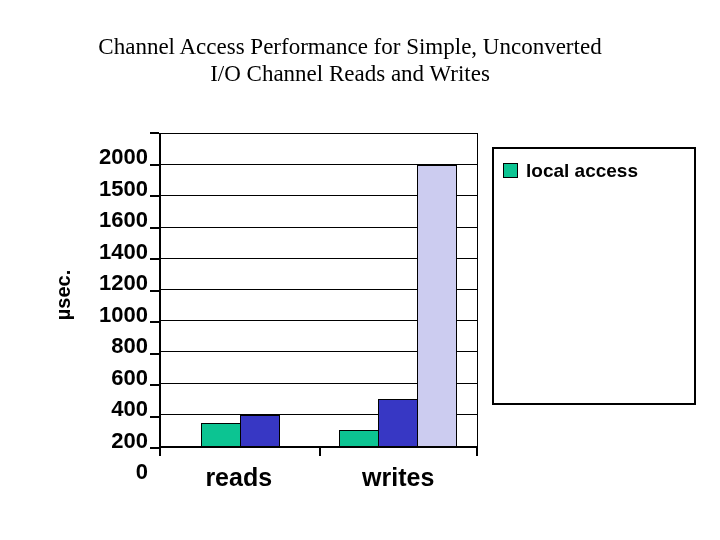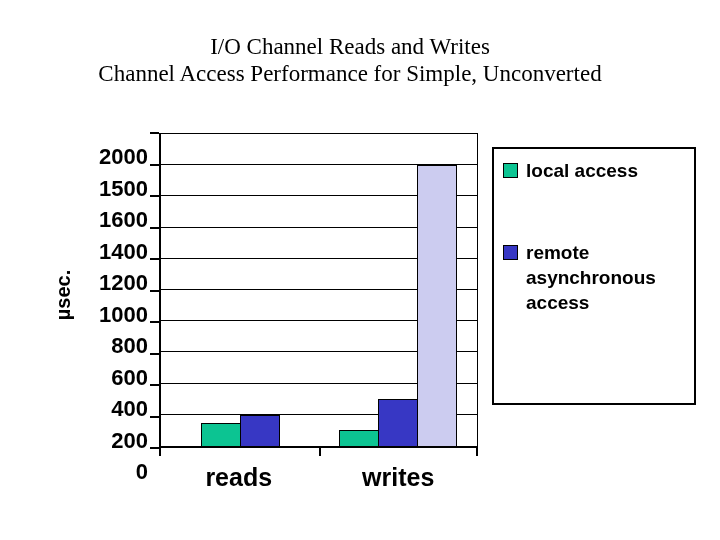--- a/index.html
+++ b/index.html
@@ -45,22 +45,22 @@
     width:13px; height:13px; border:1px solid #000; margin:5px 8px 0 0; flex:none;
   }
   .legend-label { font-weight:bold; font-size:19px; line-height:25px; color:#000; }
 </style>
 </head>
 <body>
 
 <div class="slide">
 
   <div class="title">
+    <div>Channel Access Performance for Simple, Unconverted</div>
     <div>I/O Channel Reads and Writes</div>
-    <div>Channel Access Performance for Simple, Unconverted</div>
   </div>
 
   <div class="y-axis-title">µsec.</div>
 
   <div id="y-axis">
       <div class="y-tick-label" style="top: 436px;">0</div>
       <div class="y-tick-mark" style="top: 447px;"></div>
       <div class="y-tick-label" style="top: 404.5px;">200</div>
       <div class="y-tick-mark" style="top: 415.5px;"></div>
       <div class="y-tick-label" style="top: 373px;">400</div>
@@ -117,19 +117,15 @@
   <div class="x-labels" id="x-labels">
       <div class="x-label">reads</div>
       <div class="x-label">writes</div>
     </div>
 
   <div class="legend" id="legend">
       <div class="legend-item" style="top: 9px;">
         <div class="legend-swatch" style="background: rgb(12, 196, 146);"></div>
         <div class="legend-label">local access</div>
       </div>
-      <div class="legend-item" style="top: 91px;">
-        <div class="legend-swatch" style="background: rgb(55, 55, 196);"></div>
-        <div class="legend-label">remote asynchronous access</div>
-      </div>
     </div>
 
 </div>
 
 </body></html>

